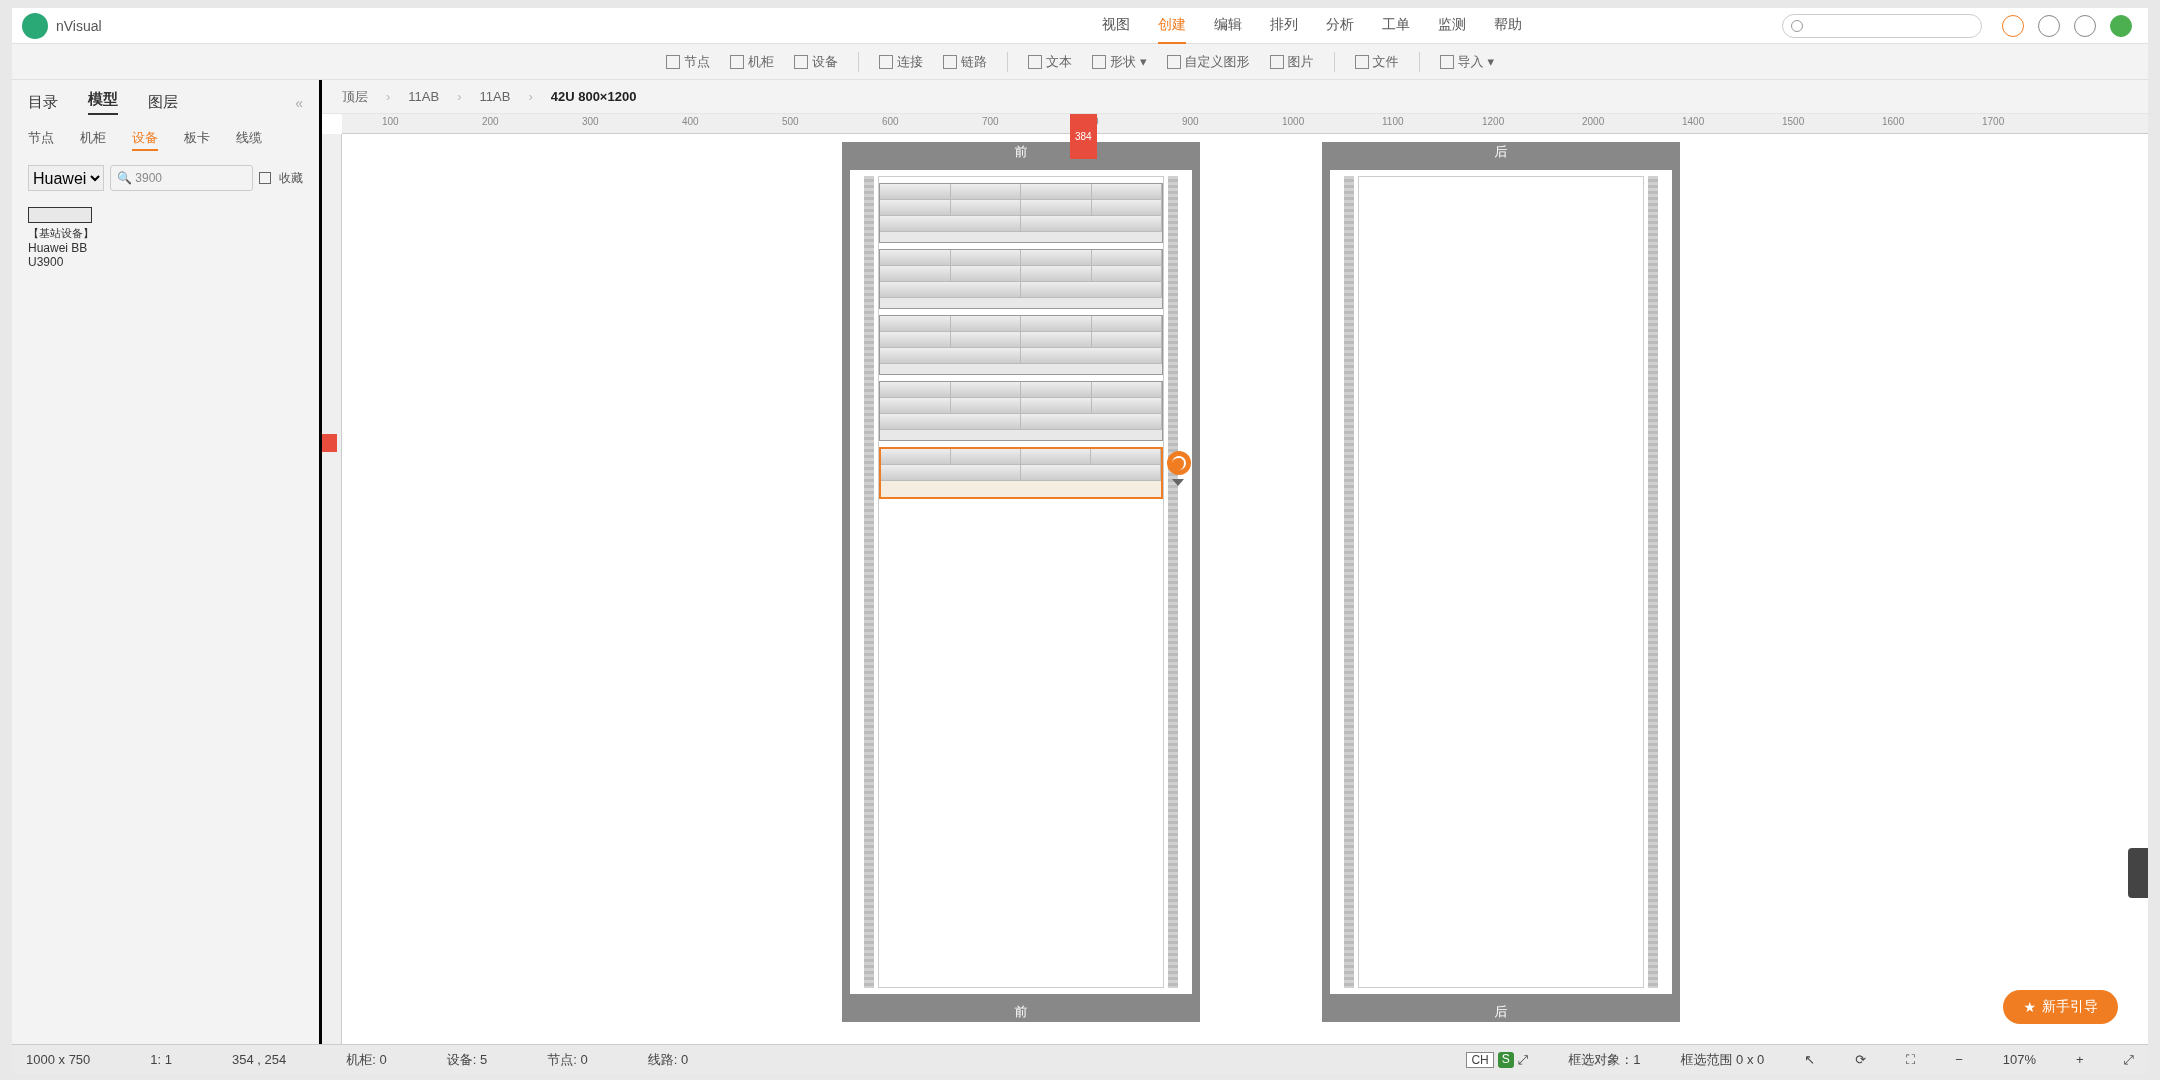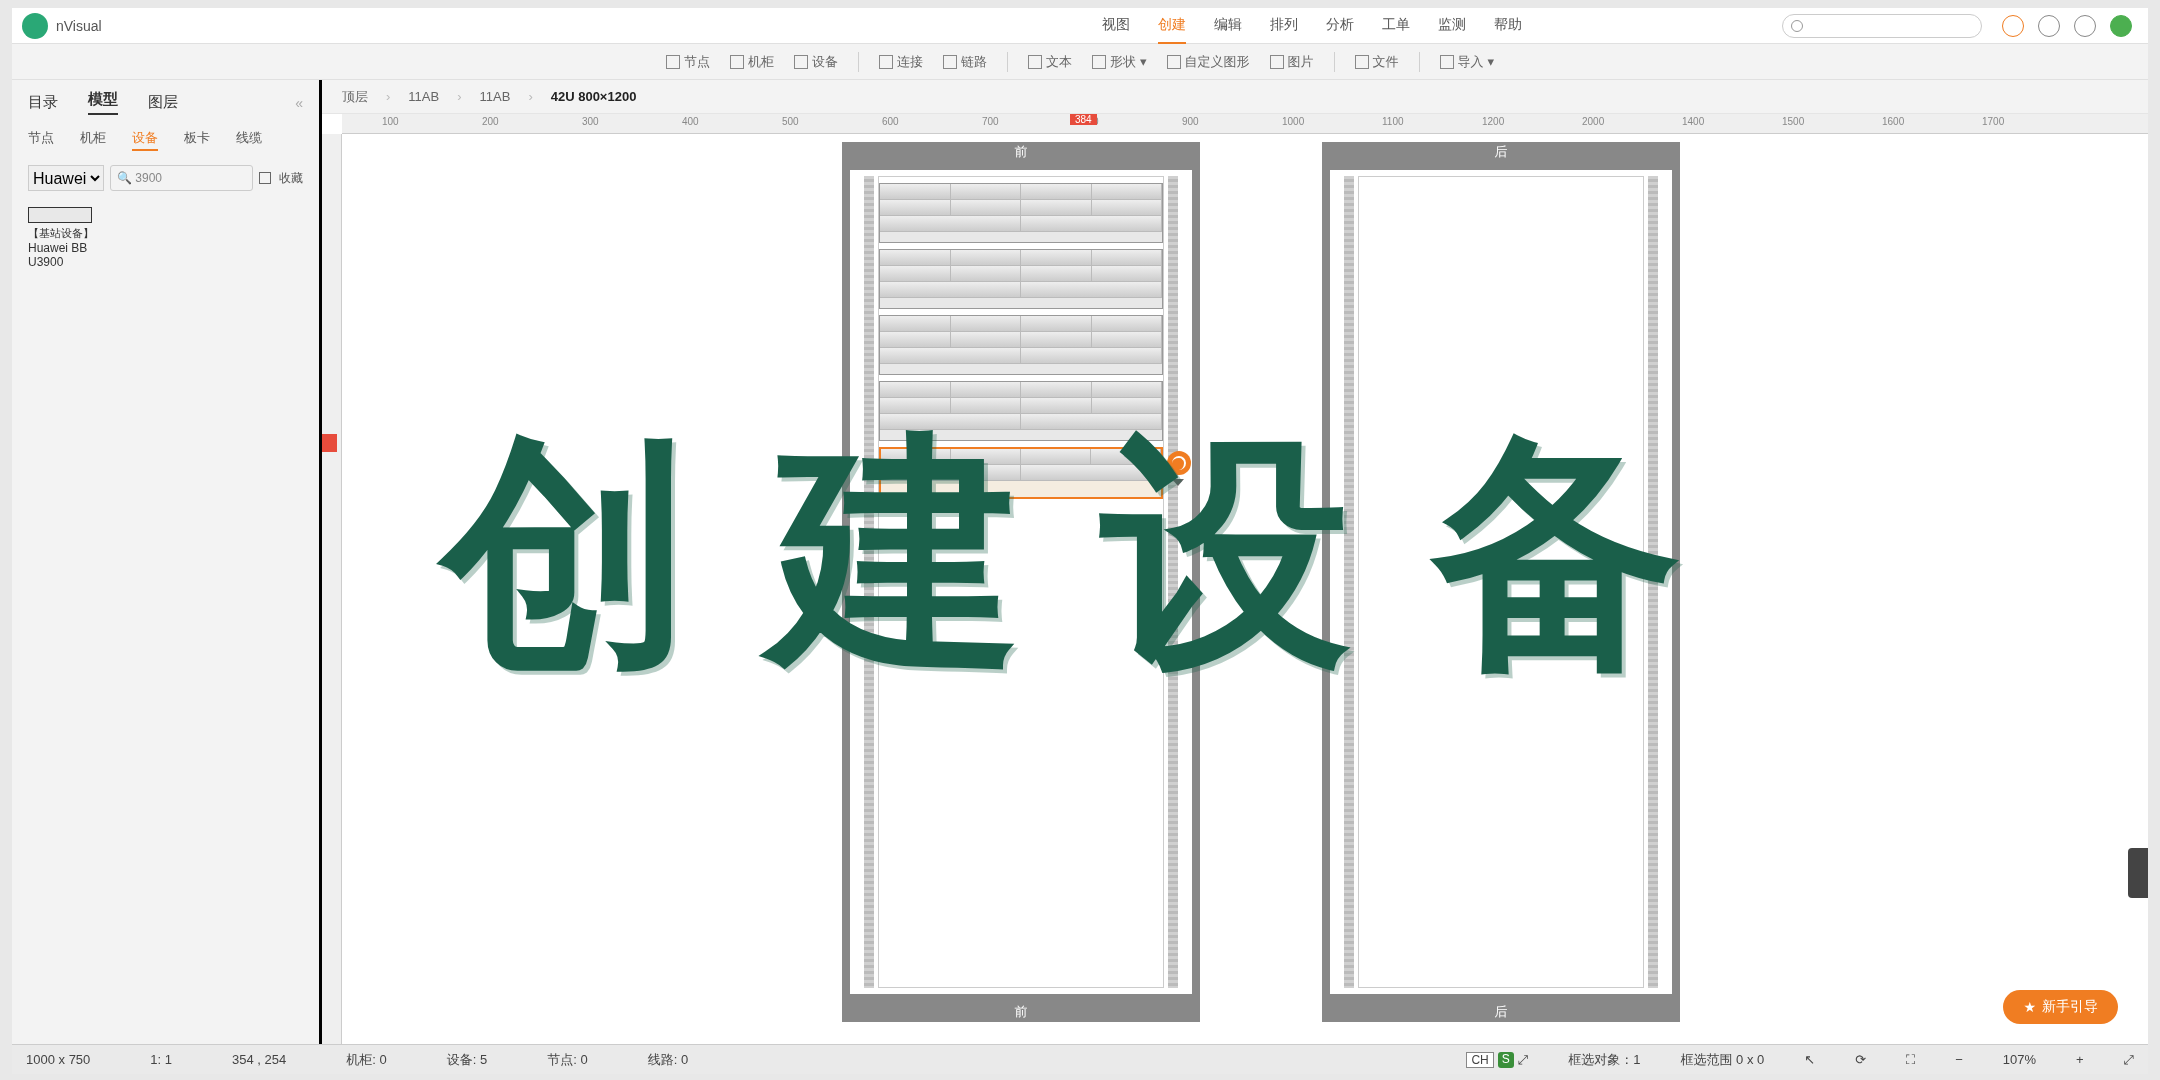--- a/index.html
+++ b/index.html
@@ -46,21 +46,21 @@
 .side-item .thumb { width: 64px; height: 16px; border: 1px solid #333; background: #e8e8e8; margin-bottom: 3px; }
 
 
 .canvas-area { flex: 1; background: #ffffff; position: relative; overflow: hidden; }
 .breadcrumb { height: 34px; display: flex; align-items: center; gap: 18px; padding-left: 20px; font-size: 13px; color: #666; background: #f3f3f3; border-bottom: 1px solid #e5e5e5; }
 .breadcrumb .bc.active { color: #222; font-weight: bold; }
 .breadcrumb .bsep { color: #bbb; }
 
 .ruler-h { position: absolute; top: 34px; left: 20px; right: 0; height: 20px; background: #efefef; border-bottom: 1px solid #ccc; font-size: 10px; color: #888; }
 .ruler-h .tick { position: absolute; top: 2px; }
-.ruler-tag { position: absolute; top: 34px; background: #e74c3c; color: #fff; font-size: 10px; padding: 0 5px; z-index: 5; }
+.ruler-tag { position: absolute; top: 34px; background: #e74c3c; color: #fff; font-size: 10px; padding: 17px 5px; z-index: 5; }
 .ruler-v { position: absolute; top: 54px; left: 0; width: 20px; bottom: 0; background: #efefef; border-right: 1px solid #ccc; }
 .ruler-v .vtag { position: absolute; left: 0; background: #e74c3c; width: 15px; height: 18px; }
 
 .canvas { position: absolute; top: 54px; left: 20px; right: 0; bottom: 0; background: #fff; }
 
 
 .rack { position: absolute; width: 358px; top: 8px; height: 880px; }
 .rack-title { height: 20px; background: #888; color: #fff; font-size: 13px; text-align: center; line-height: 20px; }
 .rack-frame { border: 8px solid #888; height: 840px; background: #fff; position: relative; padding: 6px 14px; }
 .rack-rail { position: absolute; top: 6px; bottom: 6px; width: 10px; background: repeating-linear-gradient(#d0d0d0, #d0d0d0 3px, #bbb 3px, #bbb 6px); }
@@ -338,21 +338,20 @@
             <div class="rack-rail l"></div>
             <div class="rack-rail r"></div>
             <div class="rack-inner"></div>
           </div>
           <div class="rack-bottom">后</div>
         </div>
       </div>
     </div>
   </div>
 
-  <div class="big-text">创建设备</div>
 
   <div class="guide-btn">
     <span class="star">★</span>
     <span>新手引导</span>
   </div>
 
   <div class="side-widget"></div>
 
   <div class="statusbar">
     <span>1000 x 750</span>

